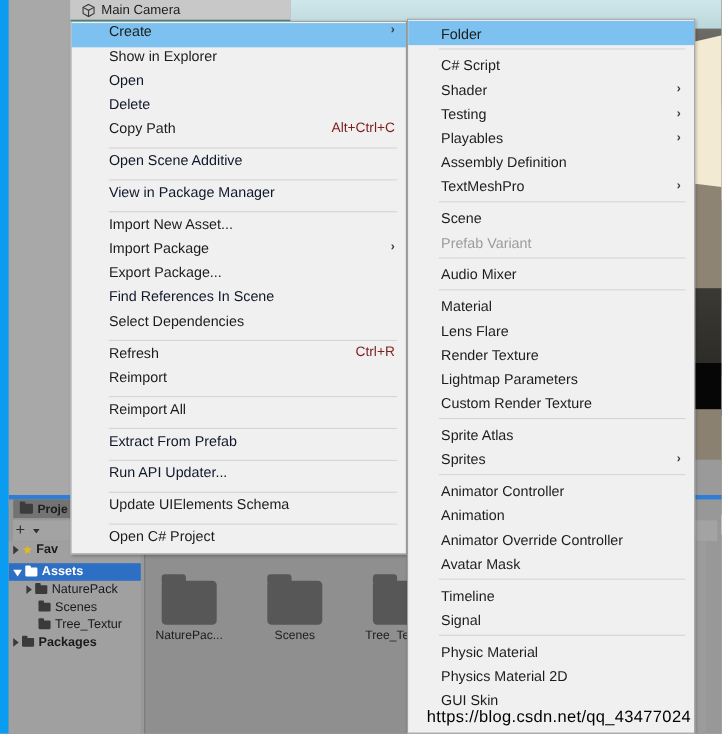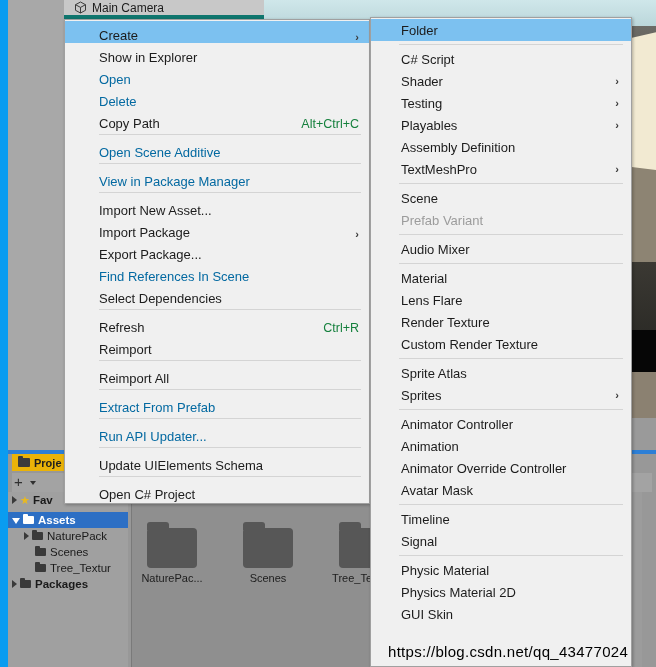--- a/index.html
+++ b/index.html
@@ -19,21 +19,21 @@
   .left-gutter {
     position: absolute; left: 8px; top: 0; width: 56px; height: 460px;
     background: #a8a8a8;
   }
   .hier-panel {
     position: absolute; left: 64px; top: 0; width: 200px; height: 460px;
     background: #c3c3c3;
   }
   .hier-tab {
     position: absolute; left: 64px; top: 0; width: 200px; height: 19px;
-    background: #c8c8c8; border-bottom: 4px solid #0f766e;
+    background: #c8c8c8; border-bottom: 1px solid #0f766e;
     display: flex; align-items: center; gap: 5px; padding-left: 10px;
   }
   .hier-tab .label { font-size: 12px; color: #1c1c1c; }
   .cube-ico { width: 13px; height: 13px; position: relative; flex: none; }
   .cube-ico svg { display: block; }
   .hier-arrow {
     position: absolute; left: 78px; top: 30px;
     width: 0; height: 0; border-left: 5px solid #3c3c3c;
     border-top: 4px solid transparent; border-bottom: 4px solid transparent;
   }
@@ -102,21 +102,21 @@
     position: absolute; left: 8px; top: 450px; width: 648px; height: 217px;
     background: #989898;
   }
   .proj-tabbar {
     position: absolute; left: 8px; top: 450px; width: 648px; height: 4px;
     background: #2d7fd6;
   }
   .proj-tab {
     position: absolute; left: 12px; top: 454px; height: 17px;
     display: flex; align-items: center; gap: 4px; padding: 0 6px;
-    background: #eab308;
+    background: #737373;
   }
   .proj-tab .lbl { font-size: 11px; color: #1e1e1e; font-weight: bold; }
   .folder-ico-sm {
     width: 12px; height: 9px; background: #3c3c3c; border-radius: 1px;
     position: relative; flex: none;
   }
   .folder-ico-sm::before {
     content:""; position:absolute; left:0; top:-2px; width:5px; height:3px;
     background:#3c3c3c; border-radius:1px 1px 0 0;
   }
@@ -189,28 +189,28 @@
   }
 
   
   .ctx-menu {
     position: absolute; left: 64px; top: 19px; width: 306px;
     background: #f0f0f0; border: 1px solid #a0a0a0;
     box-shadow: 1px 1px 3px rgba(0,0,0,.28);
     padding: 1px 0;
   }
   .mi {
-    position: relative; height: 22px; display: flex; align-items: flex-end;
+    position: relative; height: 22px; display: flex; align-items: flex-start;
     padding-left: 34px; padding-right: 10px;
     font-size: 13px; color: #1c1c1c; white-space: nowrap;
   }
-  .mi.disabled { color: #0369a1; }
+  .mi.disabled { color: #0f172a; }
   .mi.hl { background: #7cc1f0; }
   .mi .shortcut {
-    margin-left: auto; font-size: 12.5px; color: #15803d; padding-left: 24px;
+    margin-left: auto; font-size: 12.5px; color: #7f1d1d; padding-left: 24px;
   }
   .mi .chev {
     margin-left: auto; font-size: 11px; color: #3a3a3a; font-weight: bold;
   }
   .sep { height: 1px; background: #d4d4d4; margin: 3px 8px 3px 34px; }
 
   
   .sub-menu {
     position: absolute; left: 370px; top: 17px; width: 262px;
     background: #f0f0f0; border: 1px solid #a0a0a0;
@@ -447,20 +447,23 @@
       <div class="si">
         <span>Material</span>
       </div>
       <div class="si">
         <span>Lens Flare</span>
       </div>
       <div class="si">
         <span>Render Texture</span>
       </div>
       <div class="si">
+        <span>Lightmap Parameters</span>
+      </div>
+      <div class="si">
         <span>Custom Render Texture</span>
       </div>
       <div class="ssep"></div>
       <div class="si">
         <span>Sprite Atlas</span>
       </div>
       <div class="si">
         <span>Sprites</span>
         <span class="chev">›</span>
       </div>

